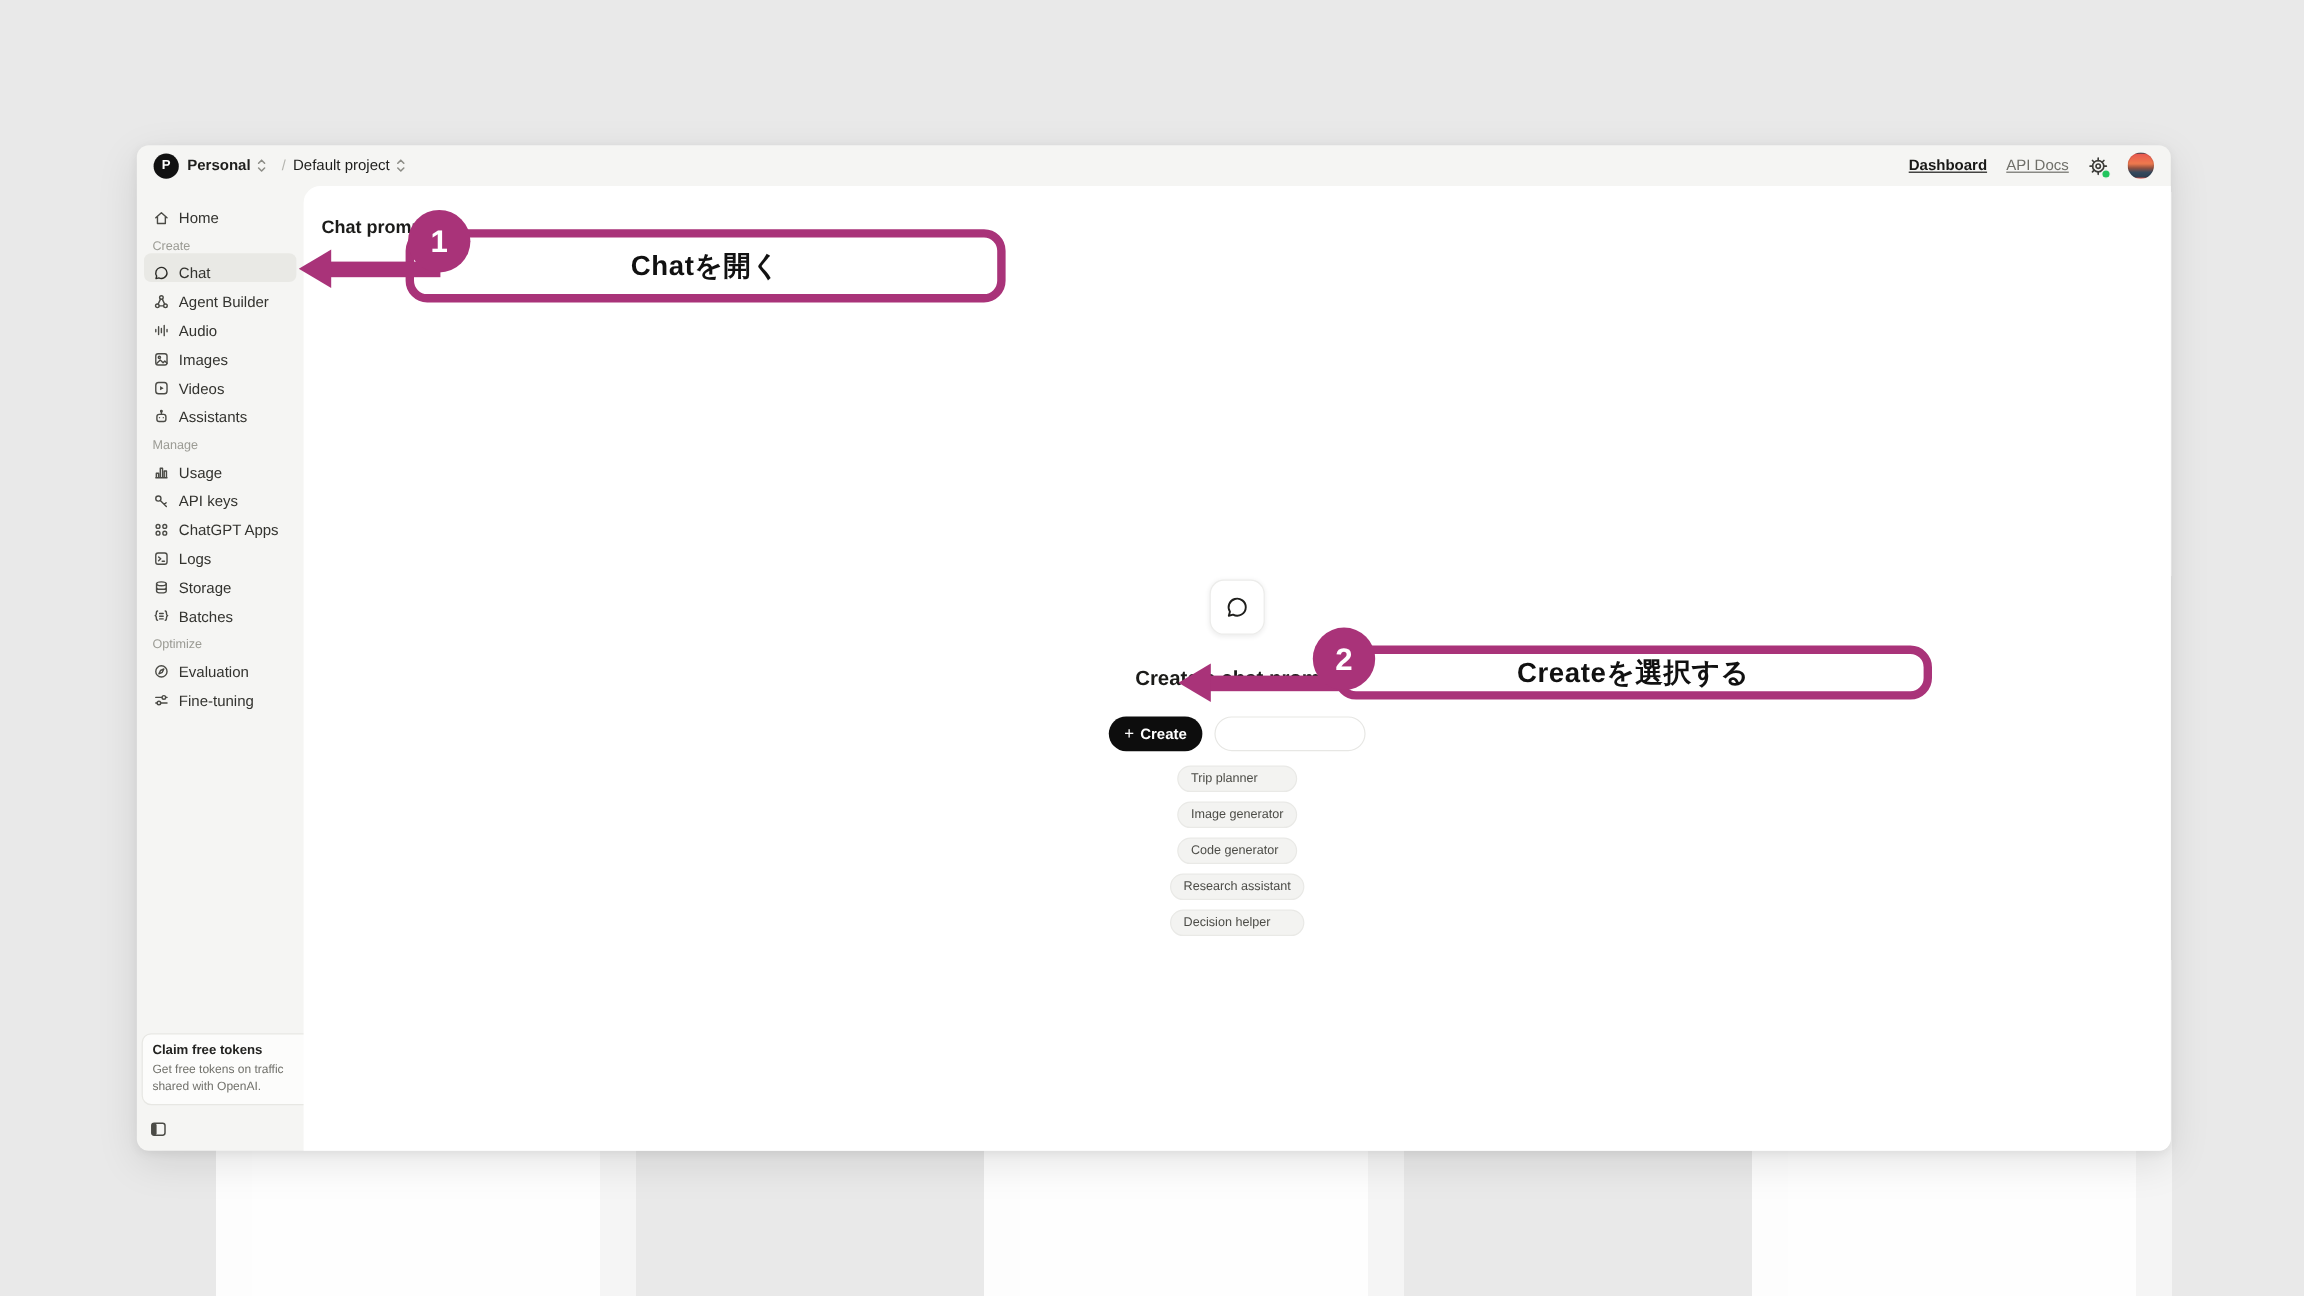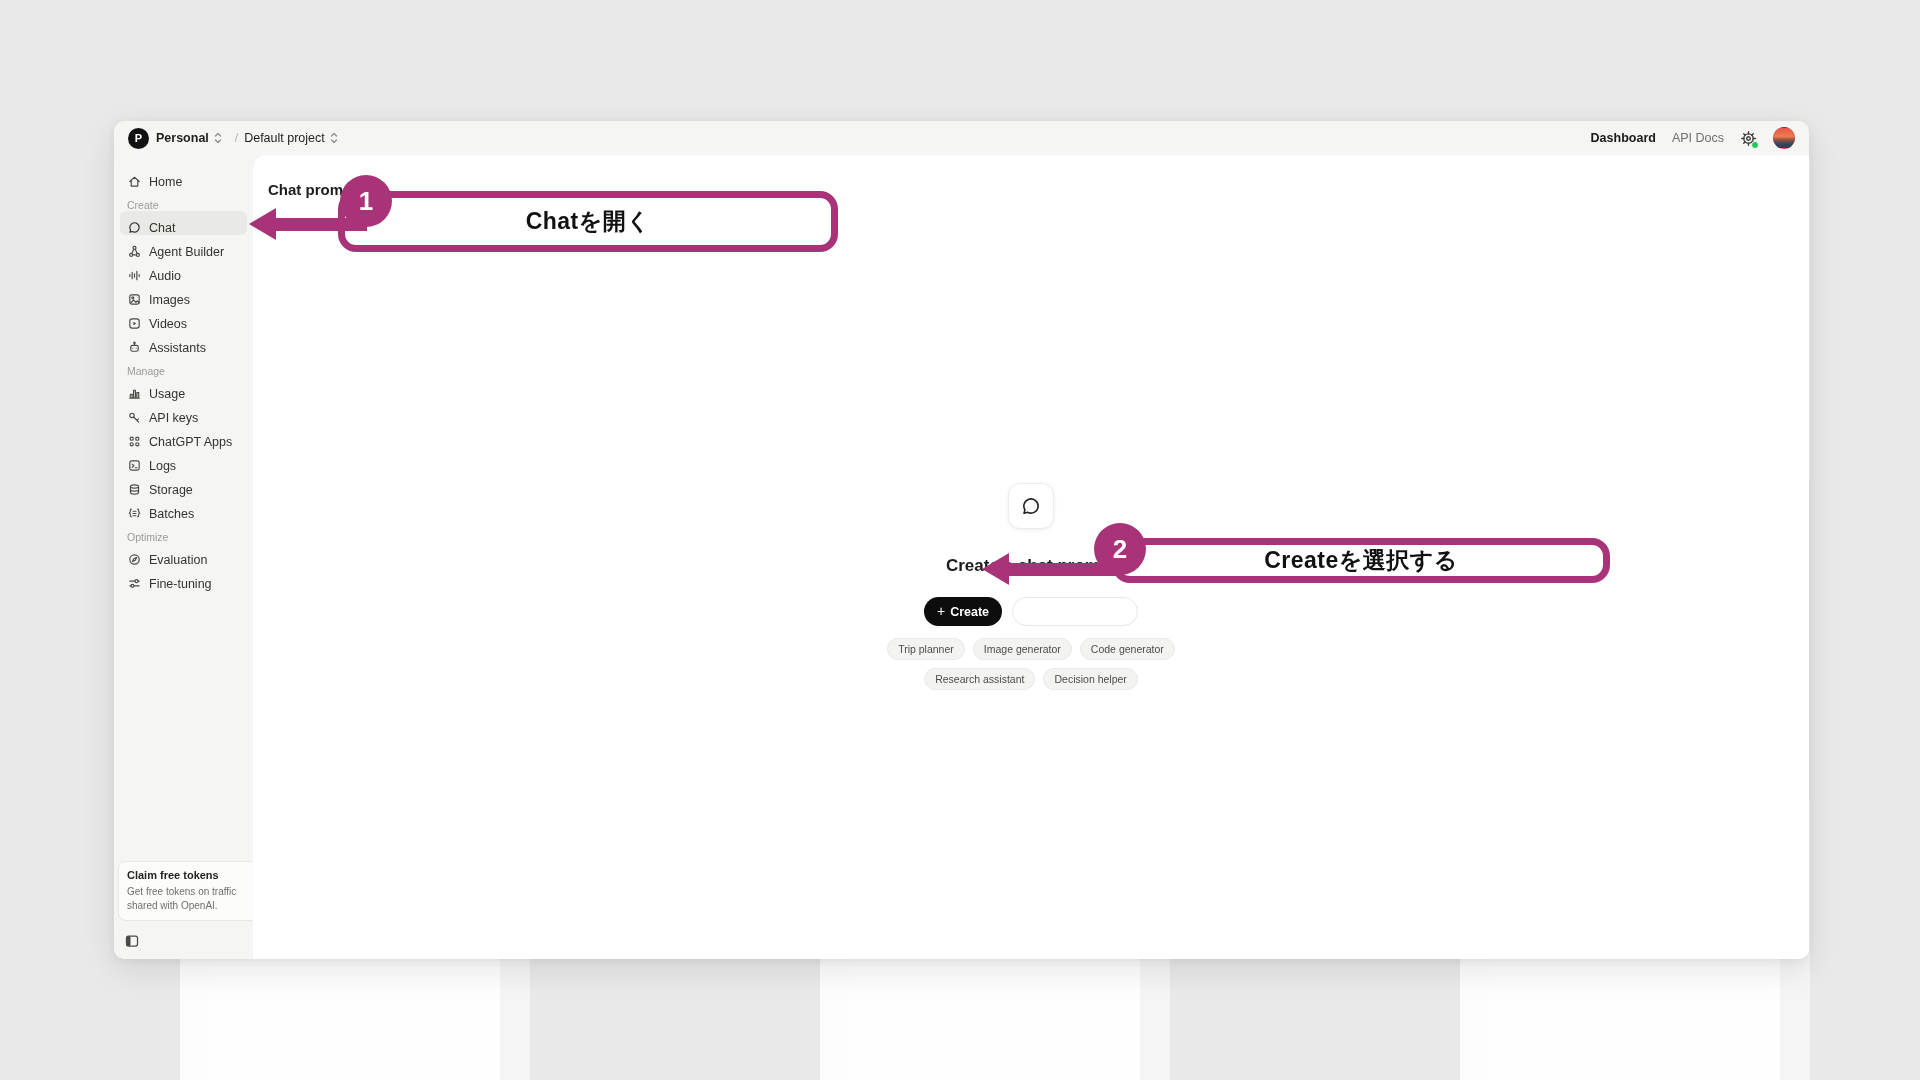--- a/index.html
+++ b/index.html
@@ -27,21 +27,21 @@
   .topbar { position:absolute; left:0; top:0; width:100%; height:34px;
     display:flex; align-items:center; padding:0 14px; }
   .org-avatar { width:21px; height:21px; border-radius:50%; background:#111;
     color:#fff; font-size:11px; font-weight:700; display:flex; align-items:center;
     justify-content:center; margin-right:7px; }
   .tb-name { font-size:12.5px; font-weight:600; color:#1e1e1c; }
   .tb-proj { font-size:12.5px; font-weight:500; color:#1e1e1c; }
   .sort-ic { margin:0 6px 0 4px; display:flex; }
   .tb-sep { color:#b4b4ae; font-size:12px; margin:0 6px; }
   .tb-right { margin-left:auto; display:flex; align-items:center; gap:16px; }
-  .tb-link { font-size:12.5px; color:#6f6f69; cursor:pointer; }
+  .tb-link { font-size:12.5px; color:#6f6f69; cursor:pointer;text-decoration:underline; }
   .tb-link.active { color:#191917; font-weight:700; }
   .gear-wrap { position:relative; display:flex; }
   .green-dot { position:absolute; right:-2px; bottom:-2px; width:8px; height:8px;
     border-radius:50%; background:#22c55e; border:1.5px solid #f5f5f3; }
   .user-avatar { width:22px; height:22px; border-radius:50%;
     background:linear-gradient(180deg,#e8584f 0%,#ef7a4e 42%,#92503f 60%,#35495e 78%,#2c3e50 100%);
     border:1px solid rgba(0,0,0,.08); }
 
   
   .sidebar { position:absolute; left:0; top:34px; width:139px; bottom:0; padding:10px 6px 0; }
@@ -72,21 +72,21 @@
     border:1px solid #ececea; box-shadow:0 1px 4px rgba(0,0,0,.07);
     display:flex; align-items:center; justify-content:center; }
   .empty-heading { margin-top:27px; font-size:17px; font-weight:700; color:#1b1b19; }
   .btn-row { margin-top:21px; display:flex; align-items:center; gap:10px; }
   .create-btn { height:29px; padding:0 13px; border-radius:15px; background:#0d0d0d;
     color:#fff; font-size:12.5px; font-weight:600; display:flex; align-items:center;
     gap:5px; cursor:pointer; border:none; }
   .create-plus { font-size:14px; font-weight:400; line-height:1; margin-top:-1px; }
   .ghost-btn { height:29px; width:126px; border-radius:15px; background:#fff;
     border:1px solid #e7e7e4; cursor:pointer; }
-  .chips-row { display:flex; gap:8px; margin-top:12px; }
+  .chips-row { display:flex; gap:8px; margin-top:12px;flex-direction:column; }
   .chips-row.second { margin-top:8px; }
   .chip { height:22px; padding:0 10px; border-radius:11px; background:#f3f3f1;
     border:1px solid #e9e9e6; font-size:10.5px; color:#4c4c47; display:flex;
     align-items:center; cursor:pointer; white-space:nowrap; }
 
   
   .ann-box { position:absolute; background:#fff; border:7px solid #a93379;
     border-radius:18px; display:flex; align-items:center; justify-content:center;
     z-index:40; }
   .ann-text { font-size:23px; font-weight:700; color:#111; letter-spacing:.5px; }

